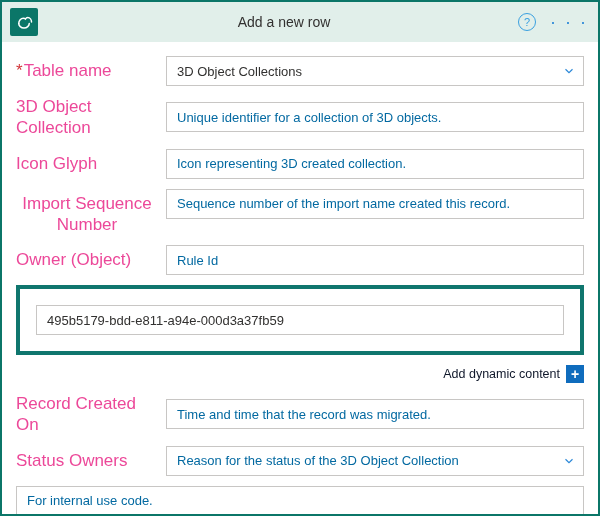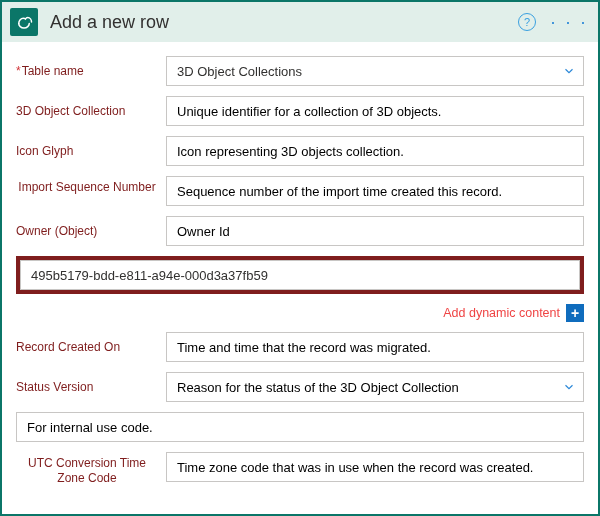--- a/index.html
+++ b/index.html
@@ -1,39 +1,39 @@
 <!DOCTYPE html>
 <html><head>
 <meta charset="utf-8">
 <style>
   * { box-sizing: border-box; margin: 0; padding: 0; }
   html, body { width: 600px; height: 516px; font-family: "Segoe UI", Arial, sans-serif; font-size: 13px; color: #323130; }
   .frame { width: 600px; height: 516px; border: 2px solid #0b7668; background: #ffffff; display: flex; flex-direction: column; }
   .header { background: #e1efea; height: 40px; display: flex; align-items: center; padding: 0 10px 0 8px; }
   .app-icon { width: 28px; height: 28px; background: #0b7668; display: flex; align-items: center; justify-content: center; border-radius: 2px; margin-right: 12px; }
   .app-icon svg { width: 18px; height: 18px; }
-  .header-title { flex: 1; font-size: 18px; color: #323130; }
+  .header-title { flex: 1; font-size: 14px; color: #323130; text-align: center; }
   .help-icon { width: 18px; height: 18px; border: 1.3px solid #3aa0e0; border-radius: 50%; display: flex; align-items: center; justify-content: center; color: #3aa0e0; font-size: 11px; margin-right: 14px; cursor: pointer; }
   .dots { color: #2b88d8; font-size: 18px; letter-spacing: 2px; cursor: pointer; line-height: 10px; }
   .body { padding: 14px 14px 8px 14px; flex: 1; overflow: hidden; }
   .row { display: flex; align-items: center; margin-bottom: 10px; }
   .row.tall { align-items: flex-start; }
-  .label-col { width: 150px; padding-right: 8px; color: #7f1d1d; font-size: 12px; line-height: 1.25; }
+  .label-col { width: 150px; padding-right: 8px; color: #ec4899; font-size: 17px; line-height: 1.25; }
   .label-col.two-line { padding-top: 4px; text-align: center; }
   .req::before { content: "*"; color: #d13438; margin-right: 1px; }
   .field-col { flex: 1; position: relative; }
   .field { width: 100%; height: 30px; border: 1px solid #c8c6c4; background: #fff; padding: 0 10px; display: flex; align-items: center; font-size: 13px; color: #323130; text-align: right; }
-  .field.placeholder { color: #000000; }
+  .field.placeholder { color: #0369a1; }
   .field.dropdown { padding-right: 30px; }
   .chev { position: absolute; right: 8px; top: 50%; transform: translateY(-50%); pointer-events: none; }
   .chev svg { width: 14px; height: 14px; display: block; }
-  .highlight-wrap { border: 4px solid #7f1d1d; padding: 0; }
+  .highlight-wrap { border: 4px solid #0f766e; padding: 16px; }
   .highlight-wrap .field { border: 1px solid #c8c6c4; height: 30px; }
   .dyn-row { display: flex; justify-content: flex-end; align-items: center; margin: 2px 0 10px 0; }
-  .dyn-link { color: #ef4444; font-size: 12.5px; margin-right: 6px; cursor: pointer; }
+  .dyn-link { color: #0f172a; font-size: 12.5px; margin-right: 6px; cursor: pointer; }
   .dyn-badge { width: 18px; height: 18px; background: #0f6cbd; color: #fff; display: flex; align-items: center; justify-content: center; font-size: 14px; font-weight: bold; cursor: pointer; }
 </style>
 </head>
 <body>
 
 <div class="frame">
   <div class="header">
     <div class="app-icon">
       <svg viewBox="0 0 24 24">
           <path d="M5 14c0-4 3-7 6-7 2 0 3 1 3 1s1-2 3-2c3 0 5 3 5 6" fill="none" stroke="#fff" stroke-width="2" stroke-linecap="round"></path>
@@ -63,35 +63,35 @@
     <div class="row">
       <div class="label-col">3D Object Collection</div>
       <div class="field-col">
         <div class="field placeholder">Unique identifier for a collection of 3D objects.</div>
       </div>
     </div>
 
     <div class="row">
       <div class="label-col">Icon Glyph</div>
       <div class="field-col">
-        <div class="field placeholder">Icon representing 3D objects collection.</div>
+        <div class="field placeholder">Icon representing 3D created collection.</div>
       </div>
     </div>
 
     <div class="row tall">
       <div class="label-col two-line">Import Sequence Number</div>
       <div class="field-col">
-        <div class="field placeholder">Sequence number of the import time created this record.</div>
+        <div class="field placeholder">Sequence number of the import name created this record.</div>
       </div>
     </div>
 
     <div class="row">
       <div class="label-col">Owner (Object)</div>
       <div class="field-col">
-        <div class="field placeholder">Owner Id</div>
+        <div class="field placeholder">Rule Id</div>
       </div>
     </div>
 
     <div class="row">
       <div class="field-col">
         <div class="highlight-wrap">
           <div class="field">495b5179-bdd-e811-a94e-000d3a37fb59</div>
         </div>
       </div>
     </div>
@@ -102,21 +102,21 @@
     </div>
 
     <div class="row">
       <div class="label-col">Record Created On</div>
       <div class="field-col">
         <div class="field placeholder">Time and time that the record was migrated.</div>
       </div>
     </div>
 
     <div class="row">
-      <div class="label-col">Status Version</div>
+      <div class="label-col">Status Owners</div>
       <div class="field-col">
         <div class="field dropdown placeholder">Reason for the status of the 3D Object Collection</div>
         <span class="chev">
             <svg viewBox="0 0 24 24">
               <path d="M6 9l6 6 6-6" fill="none" stroke="#2b88d8" stroke-width="2"></path>
             </svg>
           </span>
       </div>
     </div>
 

